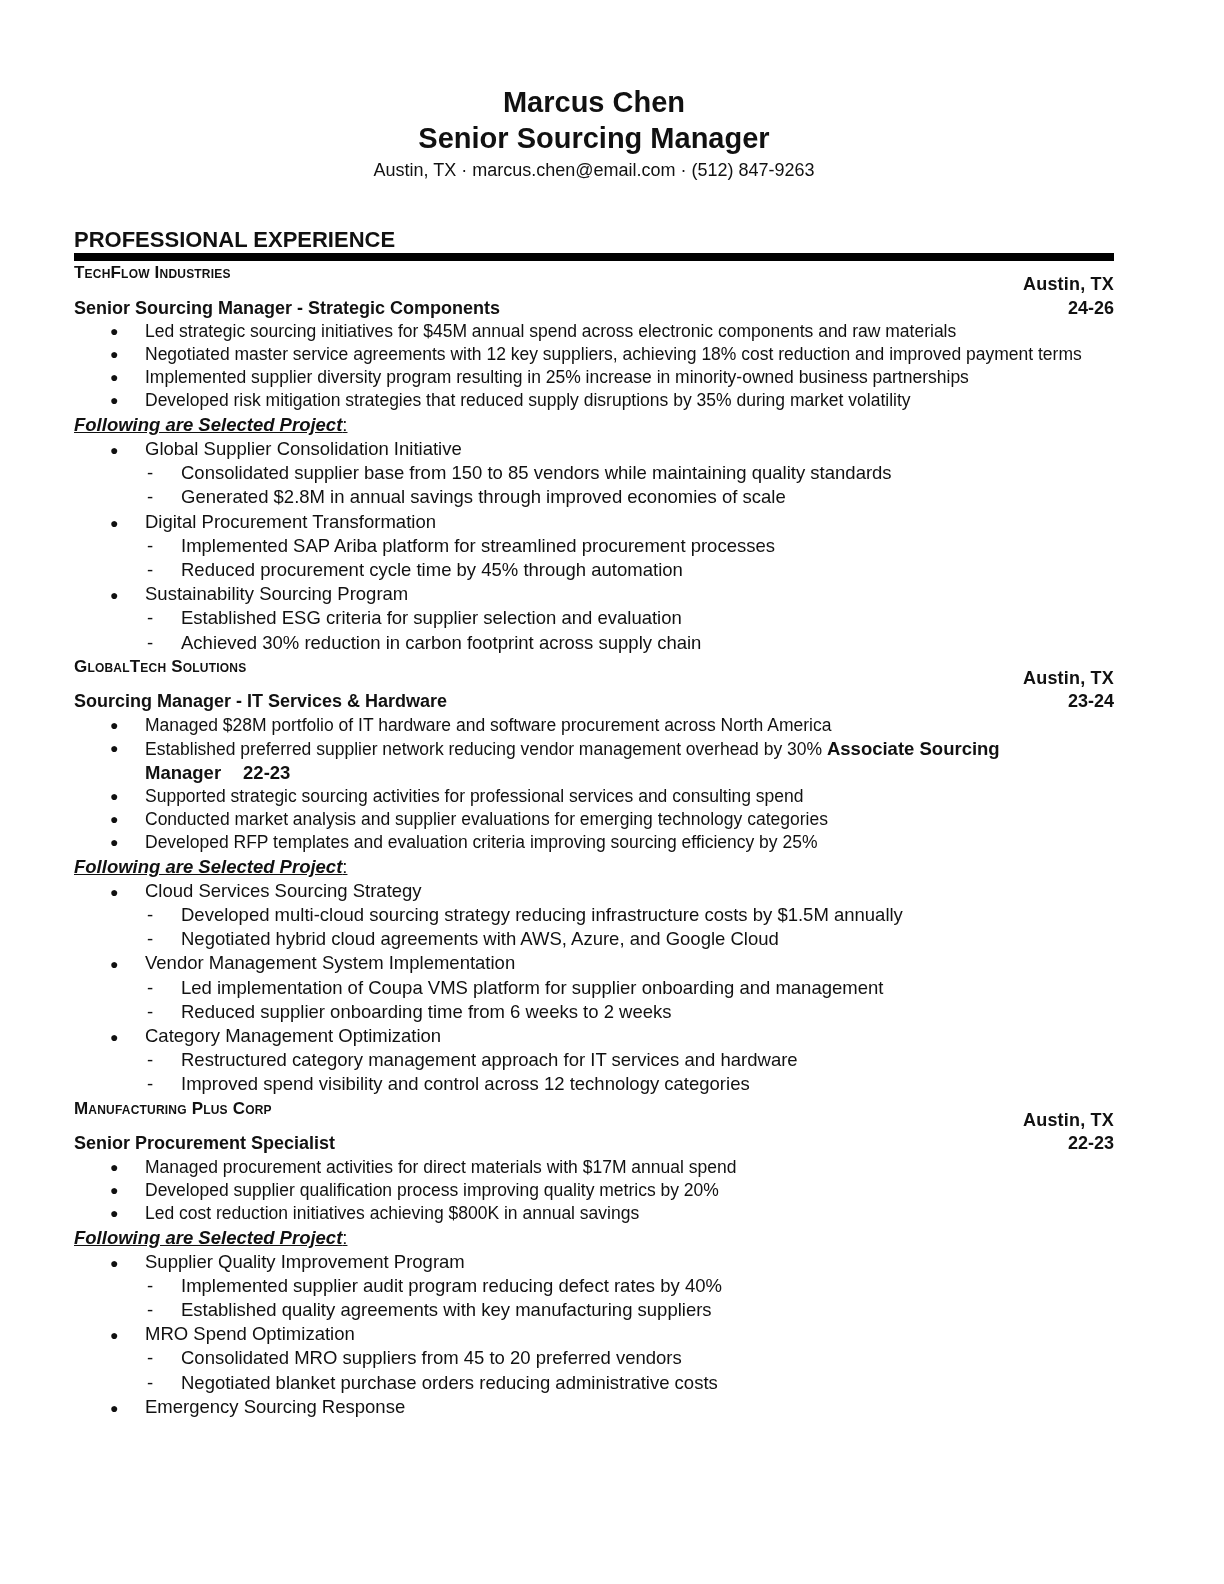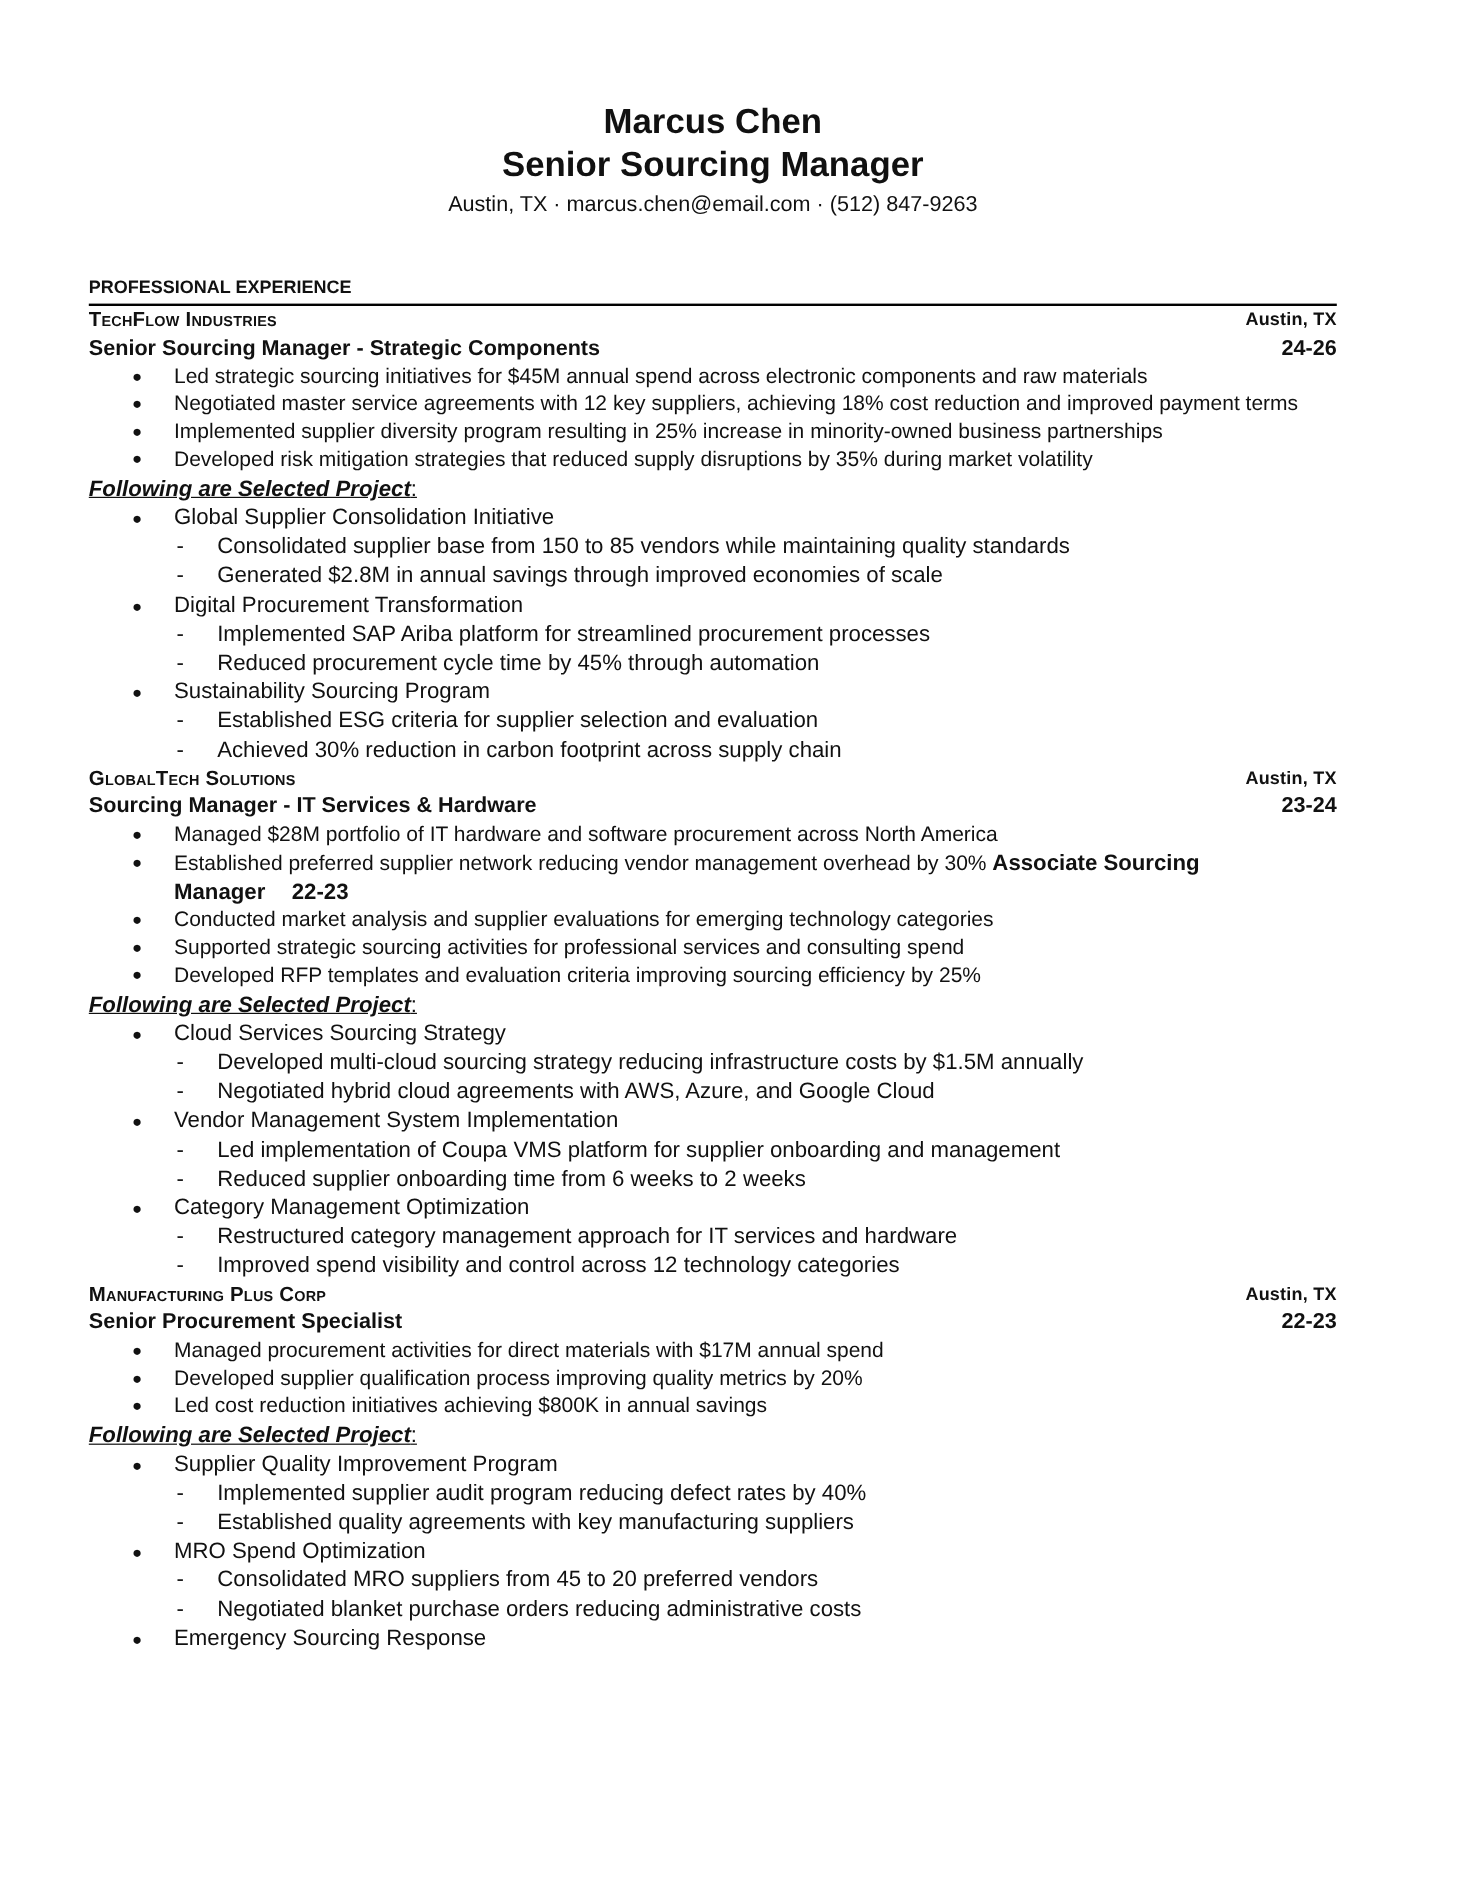--- a/index.html
+++ b/index.html
@@ -2,25 +2,25 @@
 <html><head>
 <meta charset="utf-8">
 <style>
   html, body { margin: 0; padding: 0; background: #ffffff; }
   body { width: 1224px; height: 1584px; position: relative; overflow: hidden;
          font-family: "Liberation Sans", "DejaVu Sans", sans-serif; color: #111111; }
   .page { position: absolute; left: 74px; top: 84px; width: 1040px; }
   .name { text-align: center; font-weight: bold; font-size: 29px; line-height: 36px; margin: 0; }
   .title { text-align: center; font-weight: bold; font-size: 29px; line-height: 36px; margin: 0; }
   .contact { text-align: center; font-size: 18px; line-height: 24px; margin-top: 2px; }
-  .section-title { font-weight: bold; font-size: 15px; line-height: 26px; margin-top: 45px;
-                   border-bottom: 2px solid #000000; padding-bottom: 0px; }
+  .section-title { font-weight: bold; font-size: 22px; line-height: 26px; margin-top: 45px;
+                   border-bottom: 8px solid #000000; padding-bottom: 0px; }
   .row { display: flex; justify-content: space-between; font-weight: bold; }
   .company { font-size: 17px; line-height: 23.5px; font-variant: small-caps; letter-spacing: 0.2px; }
-  .company .loc { font-variant: normal; font-size: 15px; }
+  .company .loc { font-variant: normal; font-size: 18px; margin-top: 12px; }
   .role { font-size: 18px; line-height: 23.5px; }
   ul { list-style: none; margin: 0; padding: 0; }
   li { font-size: 17.5px; line-height: 23px; position: relative; }
   .bullets > li { padding-left: 71px; }
   .bullets > li::before { content: "●"; position: absolute; left: 36px; top: 0; font-size: 14px; }
   .sub > li { padding-left: 107px; font-size: 18.5px; line-height: 24.2px; }
   .sub > li::before { content: "-"; position: absolute; left: 73px; top: 0; }
   .proj > li.proj-head { padding-left: 71px; font-size: 18.5px; line-height: 24.2px; }
   .proj > li.proj-head::before { content: "●"; position: absolute; left: 36px; top: 1px; font-size: 14px; }
   .selected { font-size: 18.5px; line-height: 25px; text-decoration: underline; }
@@ -83,22 +83,22 @@
       <span>GlobalTech Solutions</span>
       <span class="loc">Austin, TX</span>
     </div>
     <div class="row role">
       <span>Sourcing Manager - IT Services &amp; Hardware</span>
       <span>23-24</span>
     </div>
     <ul class="bullets">
       <li>Managed $28M portfolio of IT hardware and software procurement across North America</li>
       <li><span>Established preferred supplier network reducing vendor management overhead by 30%</span> <span class="inline-bold">Associate Sourcing Manager</span><span class="inline-bold" style="margin-left:22px">22-23</span></li>
+      <li>Supported strategic sourcing activities for professional services and consulting spend</li>
       <li>Conducted market analysis and supplier evaluations for emerging technology categories</li>
-      <li>Supported strategic sourcing activities for professional services and consulting spend</li>
       <li>Developed RFP templates and evaluation criteria improving sourcing efficiency by 25%</li>
     </ul>
     <div class="selected"><b>Following are Selected Project</b><span>:</span></div>
     <ul class="proj">
       <li class="proj-head">Cloud Services Sourcing Strategy</li>
       <li>
           <ul class="sub">
             <li>Developed multi-cloud sourcing strategy reducing infrastructure costs by $1.5M annually</li>
             <li>Negotiated hybrid cloud agreements with AWS, Azure, and Google Cloud</li>
           </ul>

